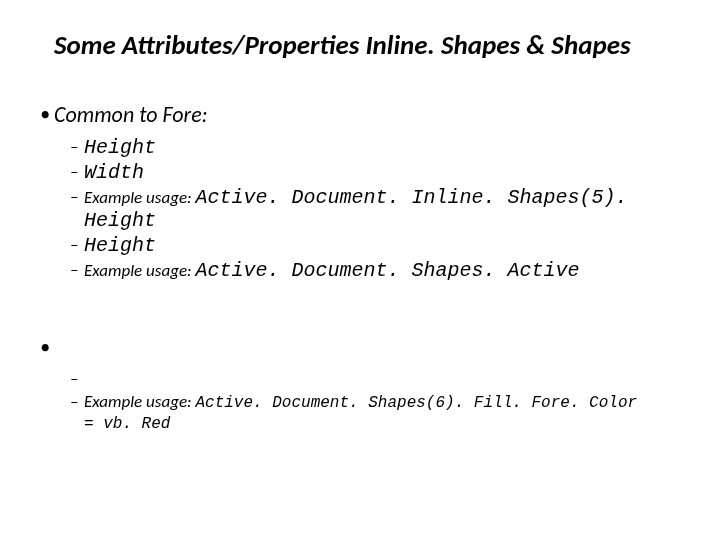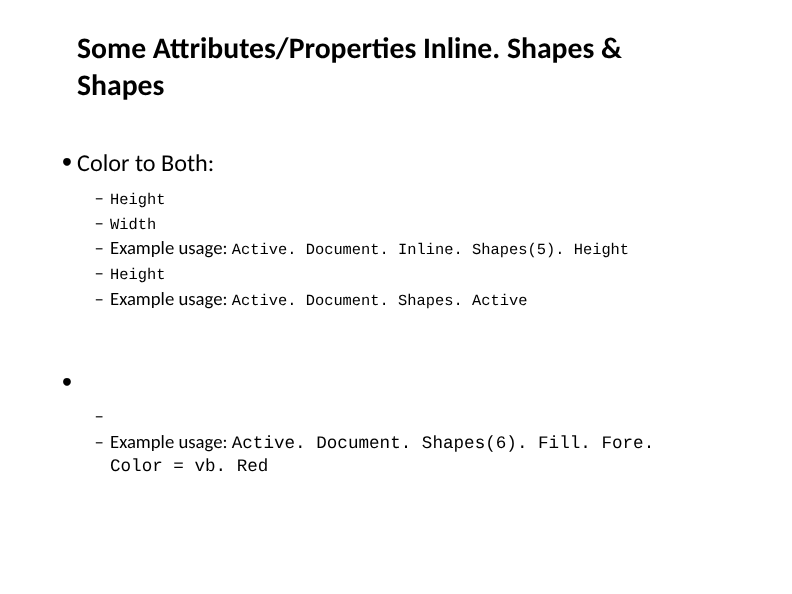--- a/index.html
+++ b/index.html
@@ -9,21 +9,22 @@
     height: 540px;
     background: #ffffff;
     font-family: Calibri, "Segoe UI", Arial, sans-serif;
     color: #000000;
   }
   .slide {
     position: relative;
     width: 690px;
     height: 540px;
     box-sizing: border-box;
-    padding: 24px 40px 24px 56px;
+    padding: 24px 40px 24px 40px;
+    font-style: italic;
   }
   .title {
     font-size: 27px;
     font-weight: 700;
     color: #000000;
     margin: 4px 0 40px 14px;
     letter-spacing: 0px;
   }
   .level1 {
     font-size: 22px;
@@ -49,37 +50,37 @@
   .level2 .dash {
     display: inline-block;
     width: 14px;
     flex: 0 0 14px;
   }
   .block-gap {
     height: 50px;
   }
   .mono {
     font-family: "Courier New", Courier, monospace;
-    font-size: 14px;
+    font-size: 20px;
   }
   .mono-sm {
     font-family: "Courier New", Courier, monospace;
     font-size: 16px;
   }
 </style>
 </head>
 <body>
 
 <div class="slide">
 
   <div class="title">Some Attributes/Properties Inline. Shapes &amp; Shapes</div>
 
   <div class="level1">
     <span class="bullet">•</span>
-    <span>Color to Both:</span>
+    <span>Common to Fore:</span>
   </div>
 
   <div class="level2">
     <span class="dash">–</span>
     <span>
       <span class="mono">Height</span>
     </span>
   </div>
   <div class="level2">
     <span class="dash">–</span>

